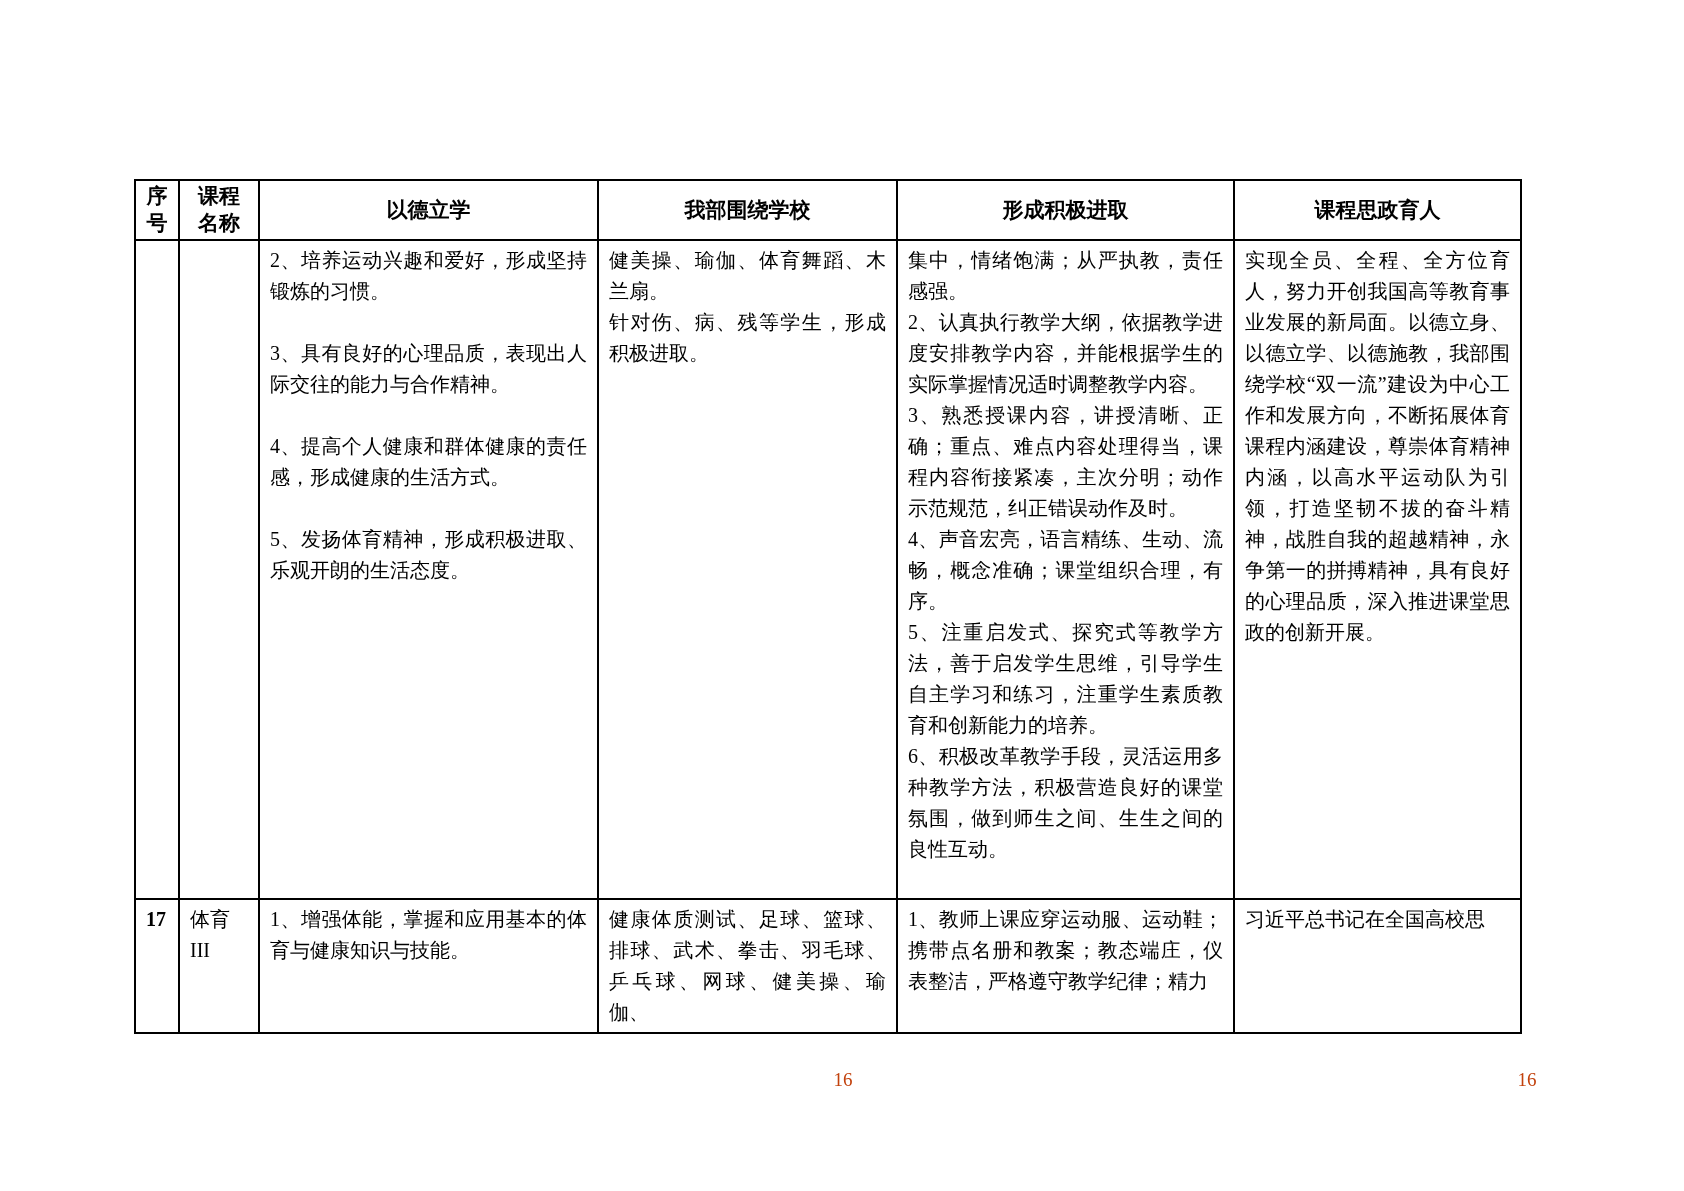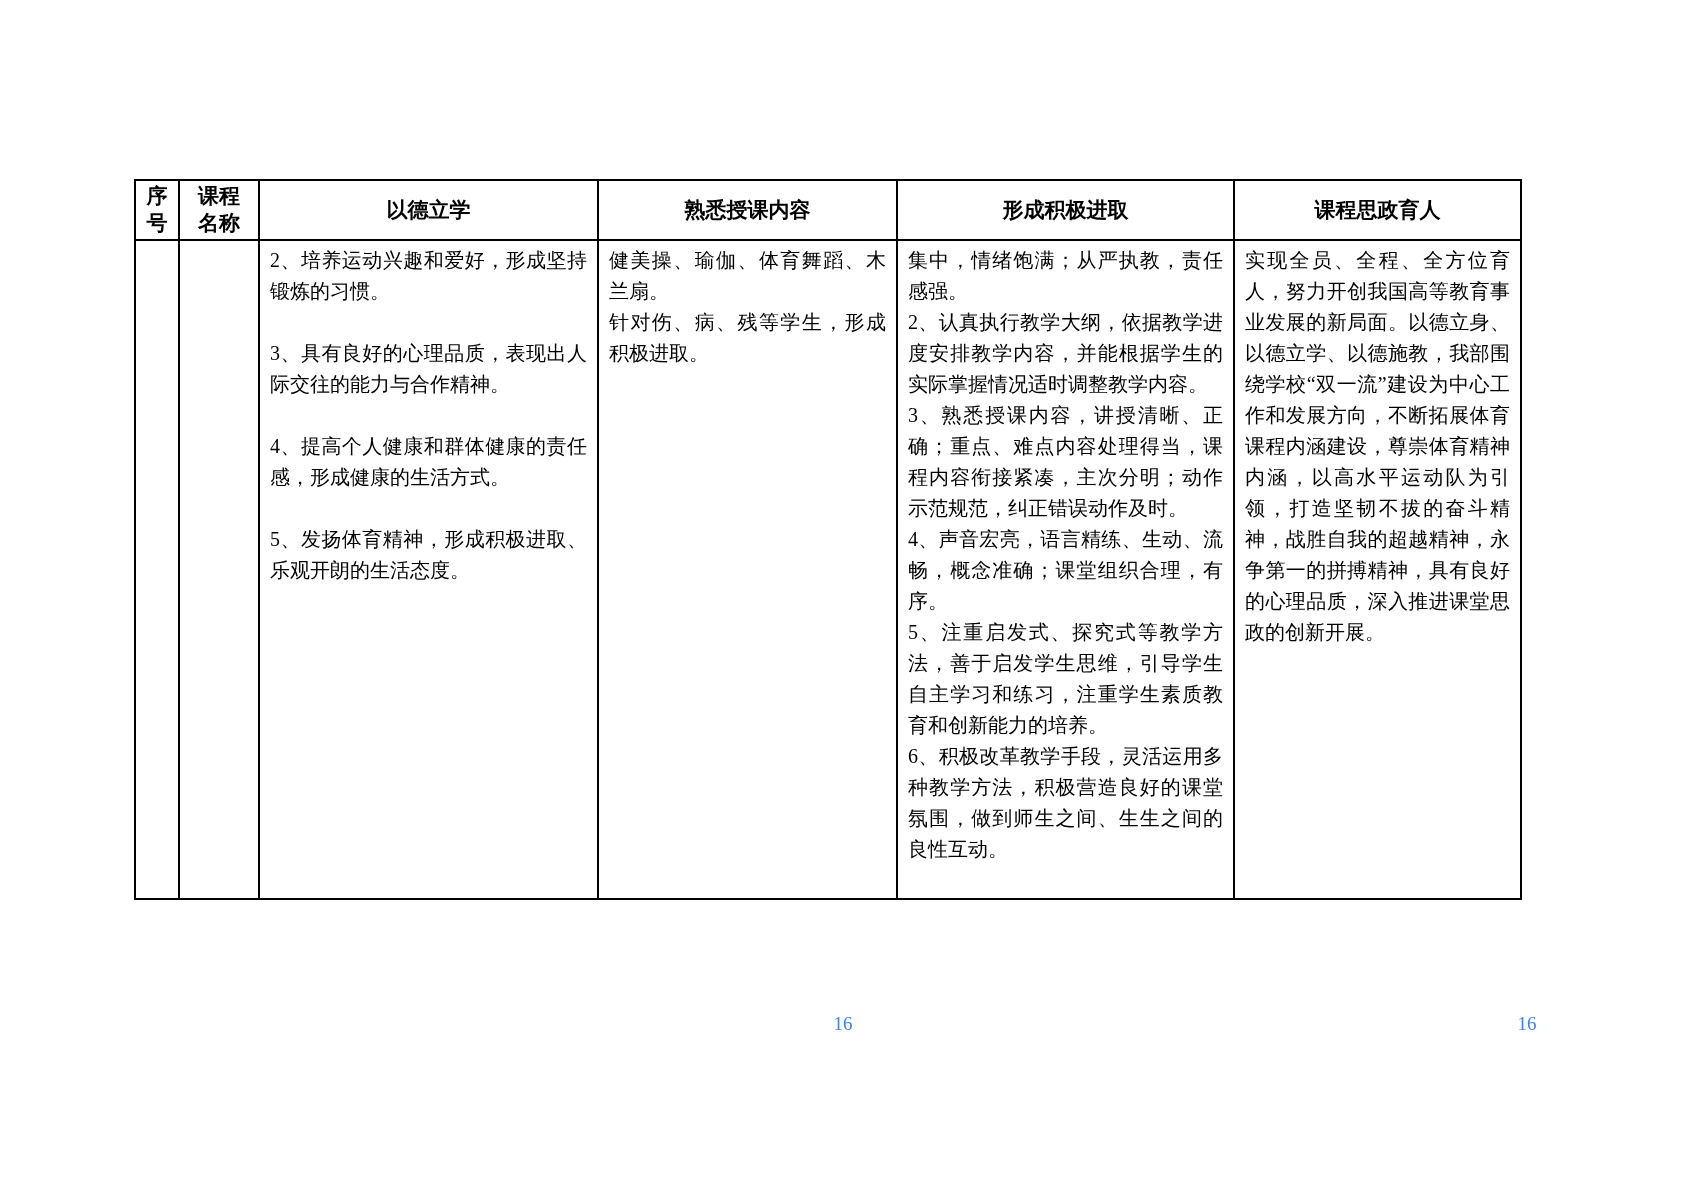--- a/index.html
+++ b/index.html
@@ -62,25 +62,25 @@
   }
   td.align-bottom {
     vertical-align: bottom;
   }
   tr.row-header { height: 55px; }
   tr.row-main   { height: 659px; }
   tr.row-last   { height: 90px; }
 
   .page-number {
     position: absolute;
-    top: 1012px;
+    top: 1068px;
     transform: translateX(-50%);
     font-size: 19px;
     line-height: 24px;
-    color: #3b82f6;
+    color: #c2410c;
   }
   .page-number.center { left: 843px; }
   .page-number.right  { left: 1527px; }
 </style>
 </head>
 <body>
 
 <div class="page">
 
   <table class="doc-table">
@@ -92,21 +92,21 @@
       <col style="width:337px">
       <col style="width:287px">
     </colgroup>
     <tbody>
       <tr class="row-header">
         <th>序
 号</th>
         <th>课程
 名称</th>
         <th>以德立学</th>
-        <th>熟悉授课内容</th>
+        <th>我部围绕学校</th>
         <th>形成积极进取</th>
         <th>课程思政育人</th>
       </tr>
 
       <tr class="row-main">
         <td class="col-seq"></td>
         <td class="col-name"></td>
         <td>2、培养运动兴趣和爱好，形成坚持锻炼的习惯。
 
 3、具有良好的心理品质，表现出人际交往的能力与合作精神。
@@ -118,19 +118,28 @@
 针对伤、病、残等学生，形成积极进取。</td>
         <td>集中，情绪饱满；从严执教，责任感强。
 2、认真执行教学大纲，依据教学进度安排教学内容，并能根据学生的实际掌握情况适时调整教学内容。
 3、熟悉授课内容，讲授清晰、正确；重点、难点内容处理得当，课程内容衔接紧凑，主次分明；动作示范规范，纠正错误动作及时。
 4、声音宏亮，语言精练、生动、流畅，概念准确；课堂组织合理，有序。
 5、注重启发式、探究式等教学方法，善于启发学生思维，引导学生自主学习和练习，注重学生素质教育和创新能力的培养。
 6、积极改革教学手段，灵活运用多种教学方法，积极营造良好的课堂氛围，做到师生之间、生生之间的良性互动。</td>
         <td class="col-ideology">实现全员、全程、全方位育人，努力开创我国高等教育事业发展的新局面。以德立身、以德立学、以德施教，我部围绕学校“双一流”建设为中心工作和发展方向，不断拓展体育课程内涵建设，尊崇体育精神内涵，以高水平运动队为引领，打造坚韧不拔的奋斗精神，战胜自我的超越精神，永争第一的拼搏精神，具有良好的心理品质，深入推进课堂思政的创新开展。</td>
       </tr>
 
+      <tr class="row-last">
+        <td class="col-seq">17</td>
+        <td class="col-name">体育
+III</td>
+        <td>1、增强体能，掌握和应用基本的体育与健康知识与技能。</td>
+        <td>健康体质测试、足球、篮球、排球、武术、拳击、羽毛球、乒乓球、网球、健美操、瑜伽、</td>
+        <td>1、教师上课应穿运动服、运动鞋；携带点名册和教案；教态端庄，仪表整洁，严格遵守教学纪律；精力</td>
+        <td class="col-ideology align-bottom">习近平总书记在全国高校思</td>
+      </tr>
     </tbody>
   </table>
 
   <span class="page-number center">16</span>
   <span class="page-number right">16</span>
 
 </div>
 
 </body></html>

